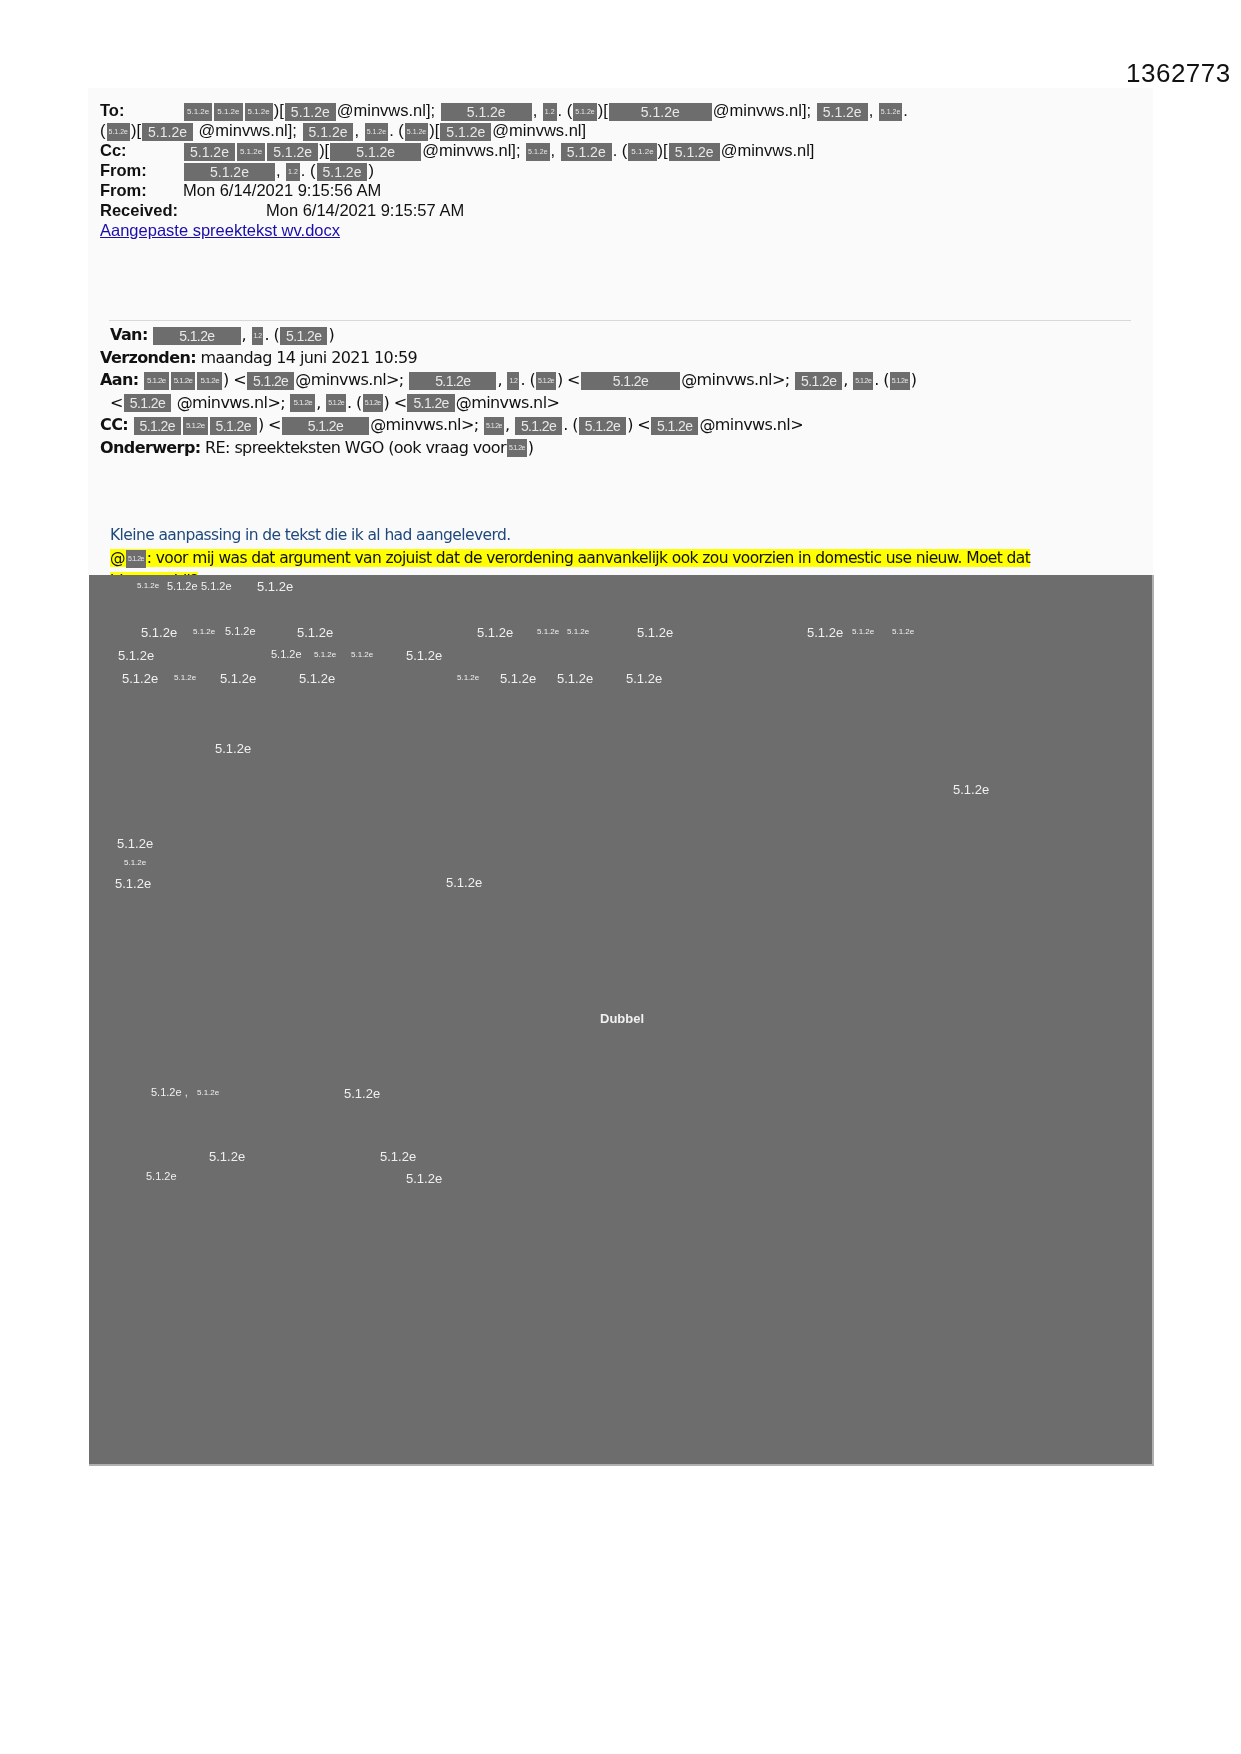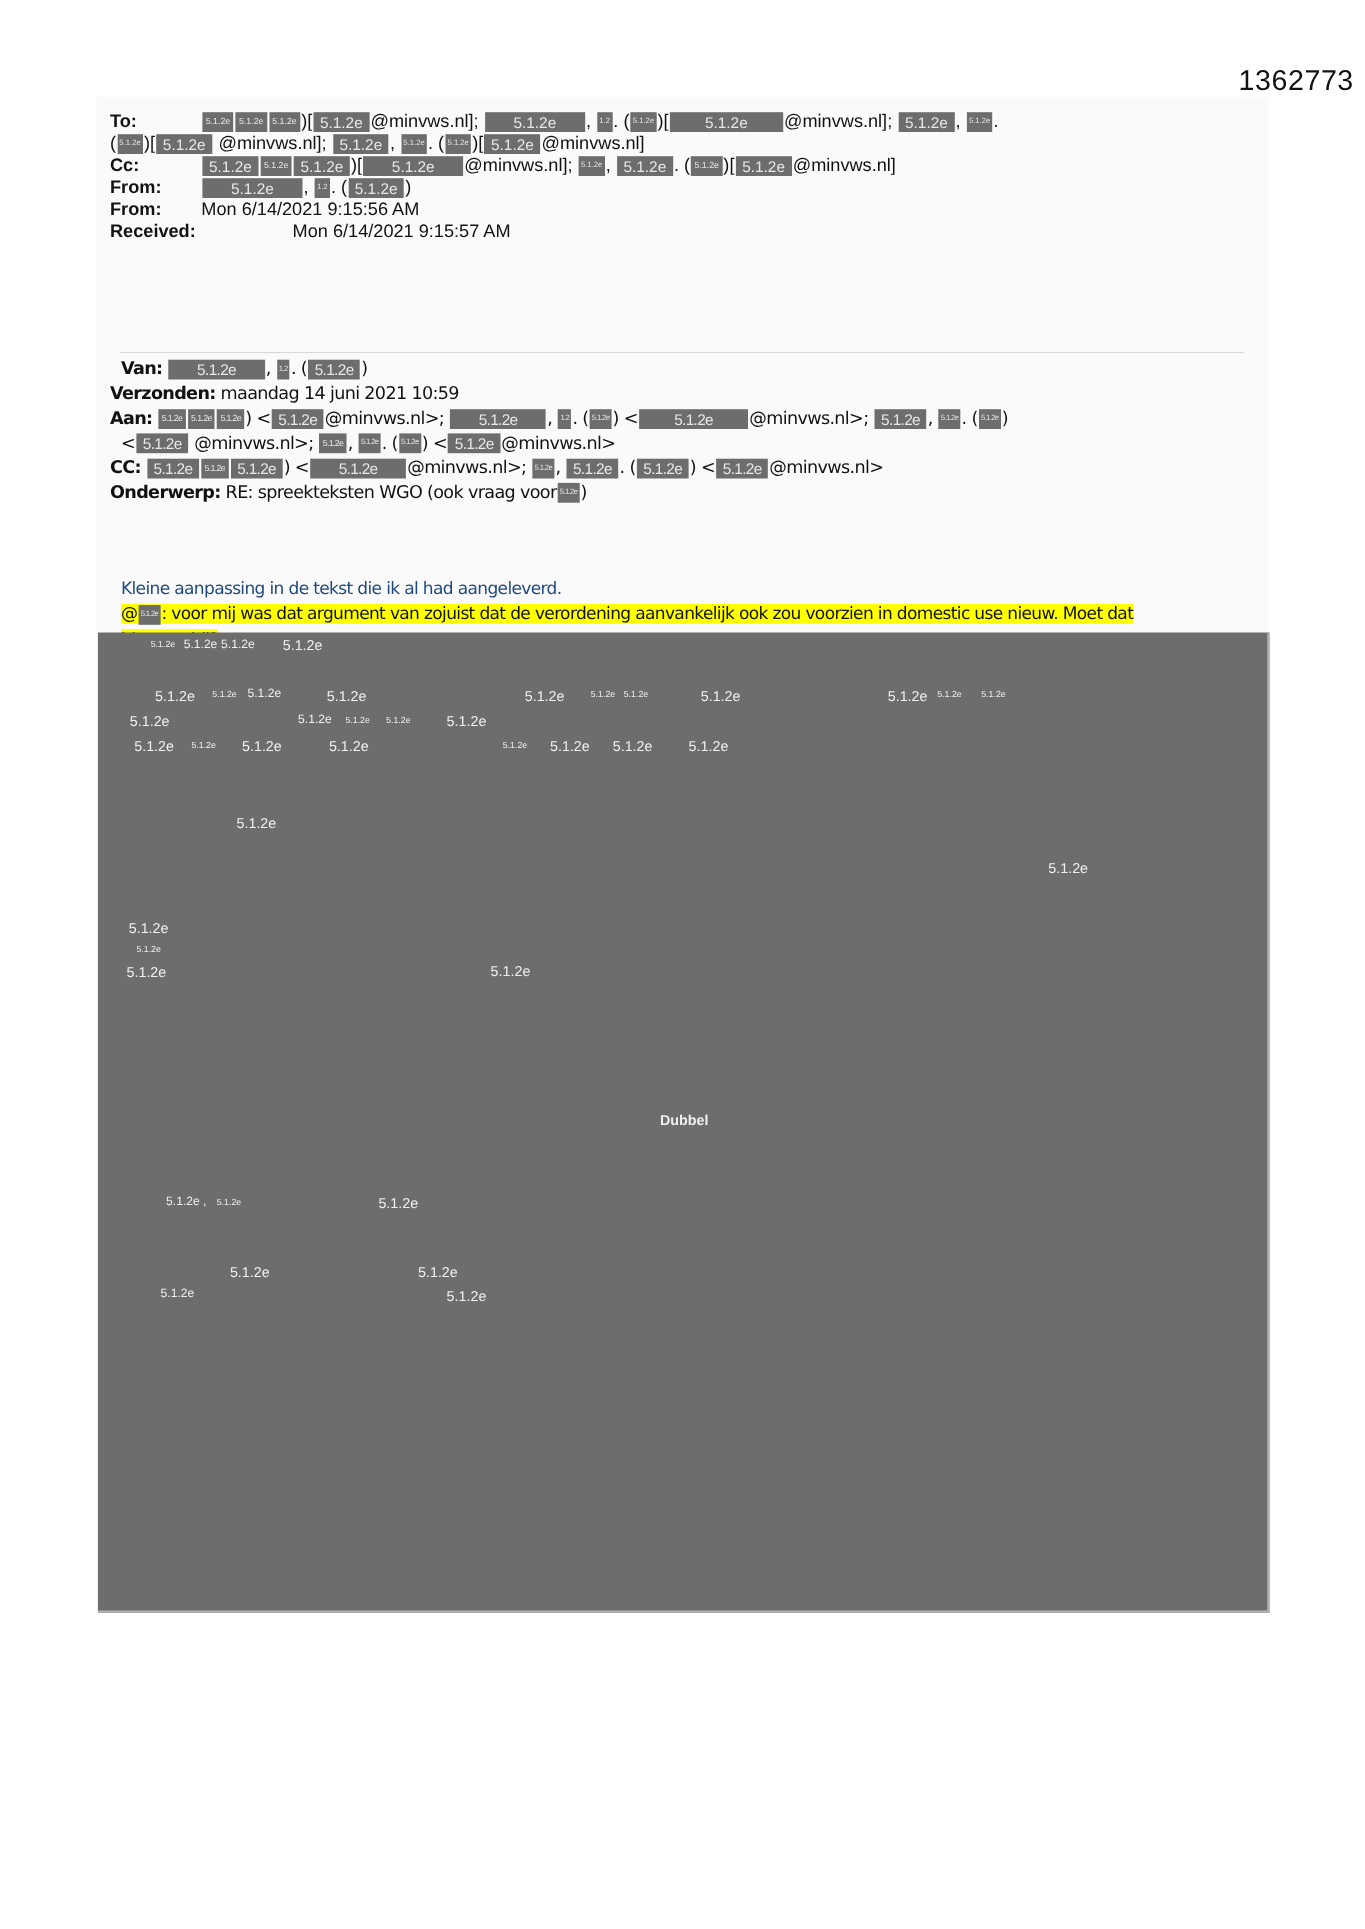--- a/index.html
+++ b/index.html
@@ -80,20 +80,23 @@
     </span>
   </div>
   <div class="hrow">
     <span class="hlabel">From:</span>
     <span class="hval">Mon 6/14/2021 9:15:56 AM</span>
   </div>
   <div class="hrow">
     <span class="hlabel">Received:</span>
     <span class="hval recv">Mon 6/14/2021 9:15:57 AM</span>
   </div>
+  <div class="hrow">
+    <a class="link">Aangepaste spreektekst wv.docx</a>
+  </div>
 </div>
 
 <div class="sep"></div>
 
 <div class="orig">
   <div class="orow indent1">
     <span class="olabel">Van:</span>
     <span class="red wide">5.1.2e</span>, <span class="red xs">1.2</span>. (<span class="red">5.1.2e</span>)
   </div>
   <div class="orow">

